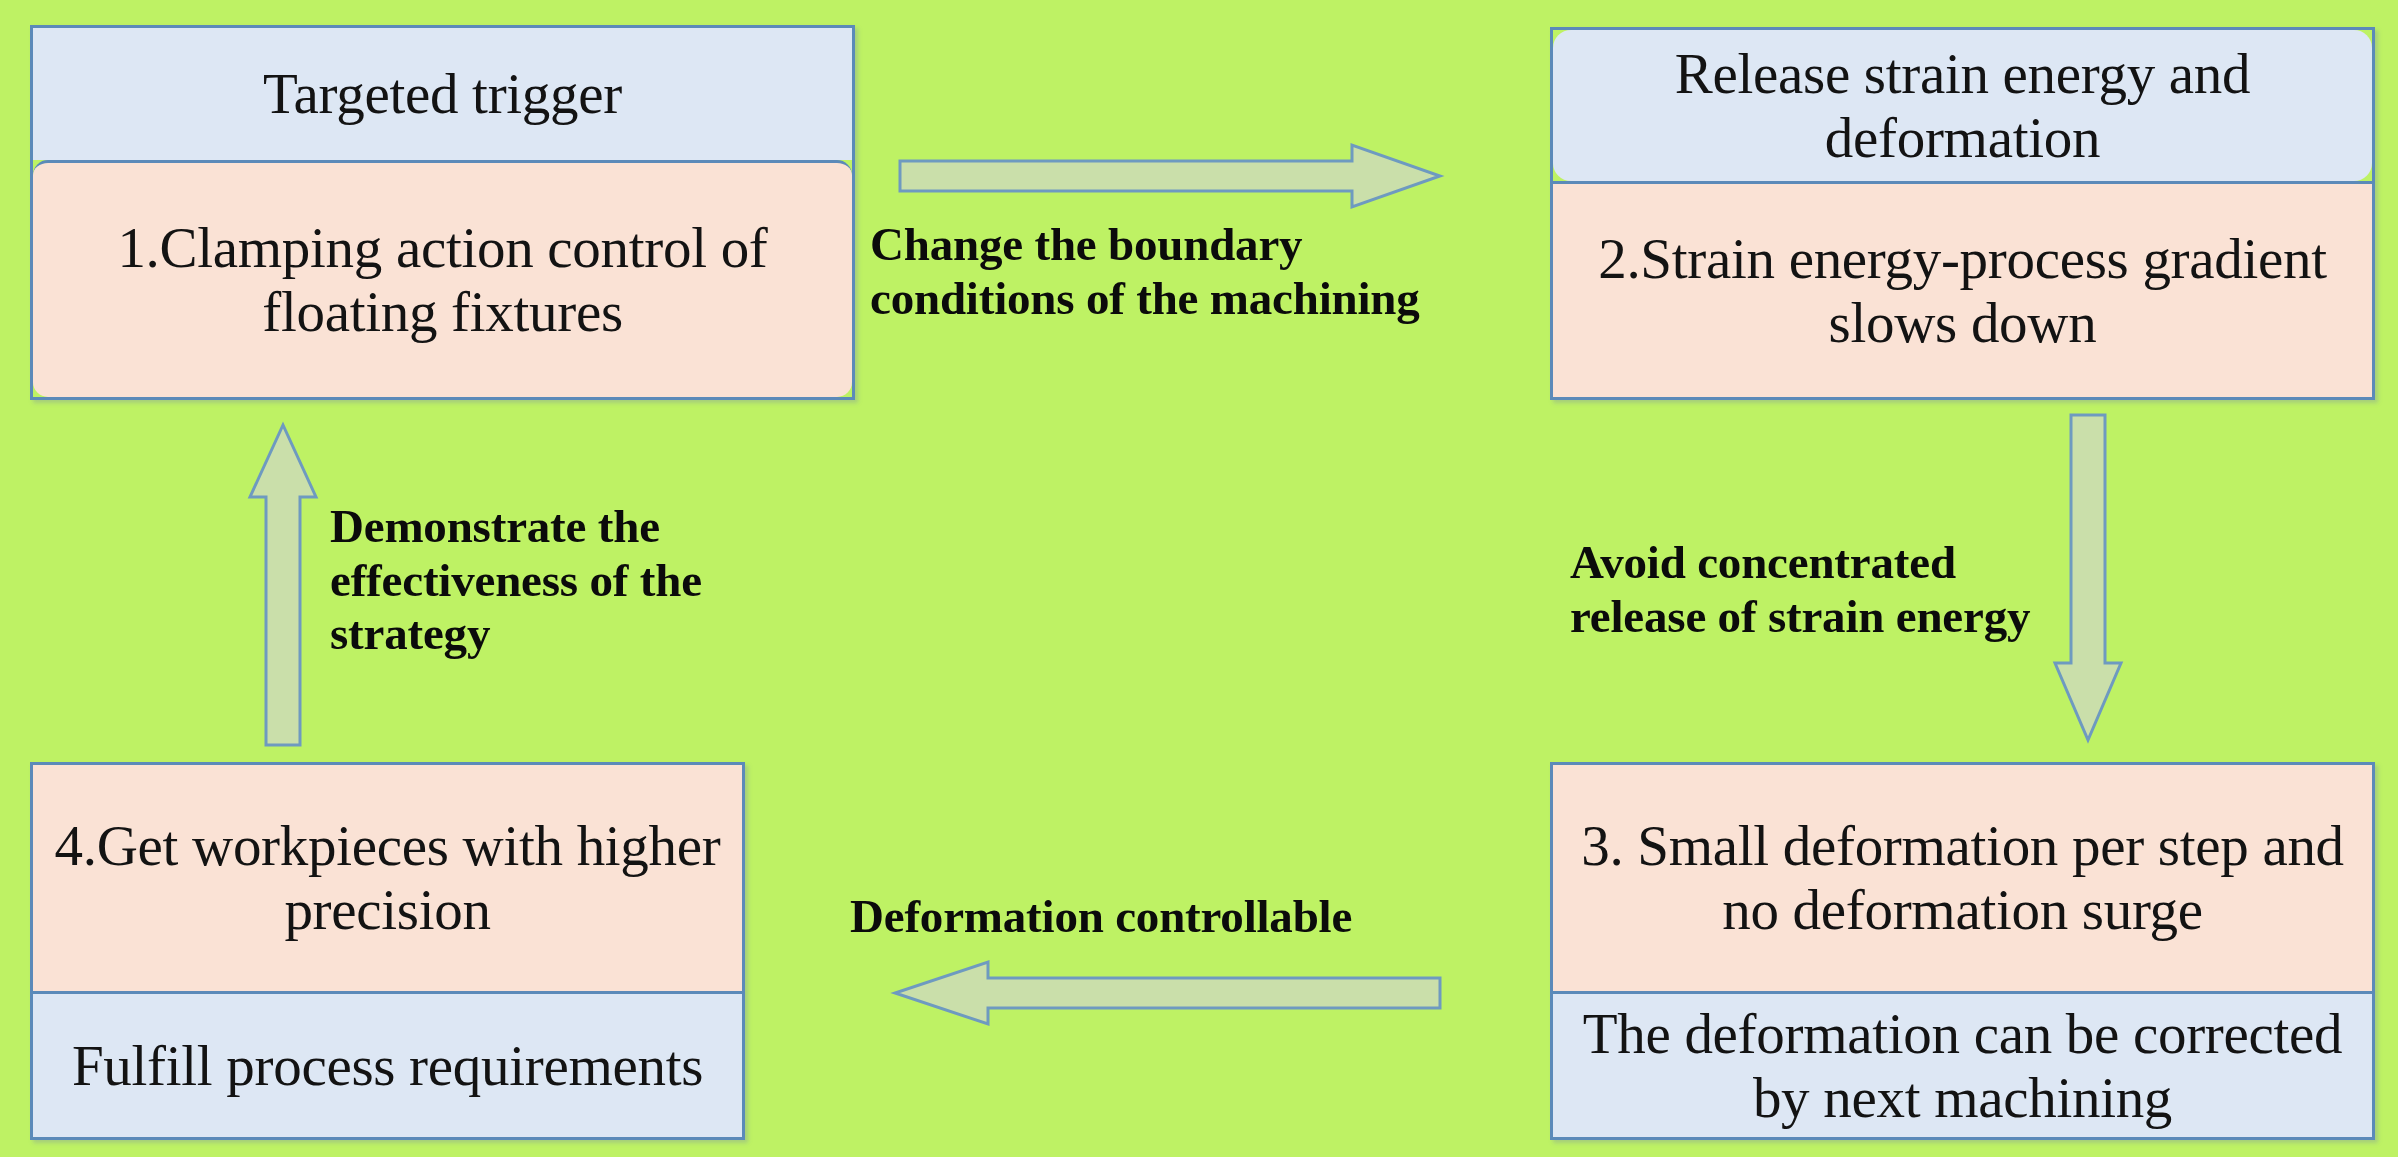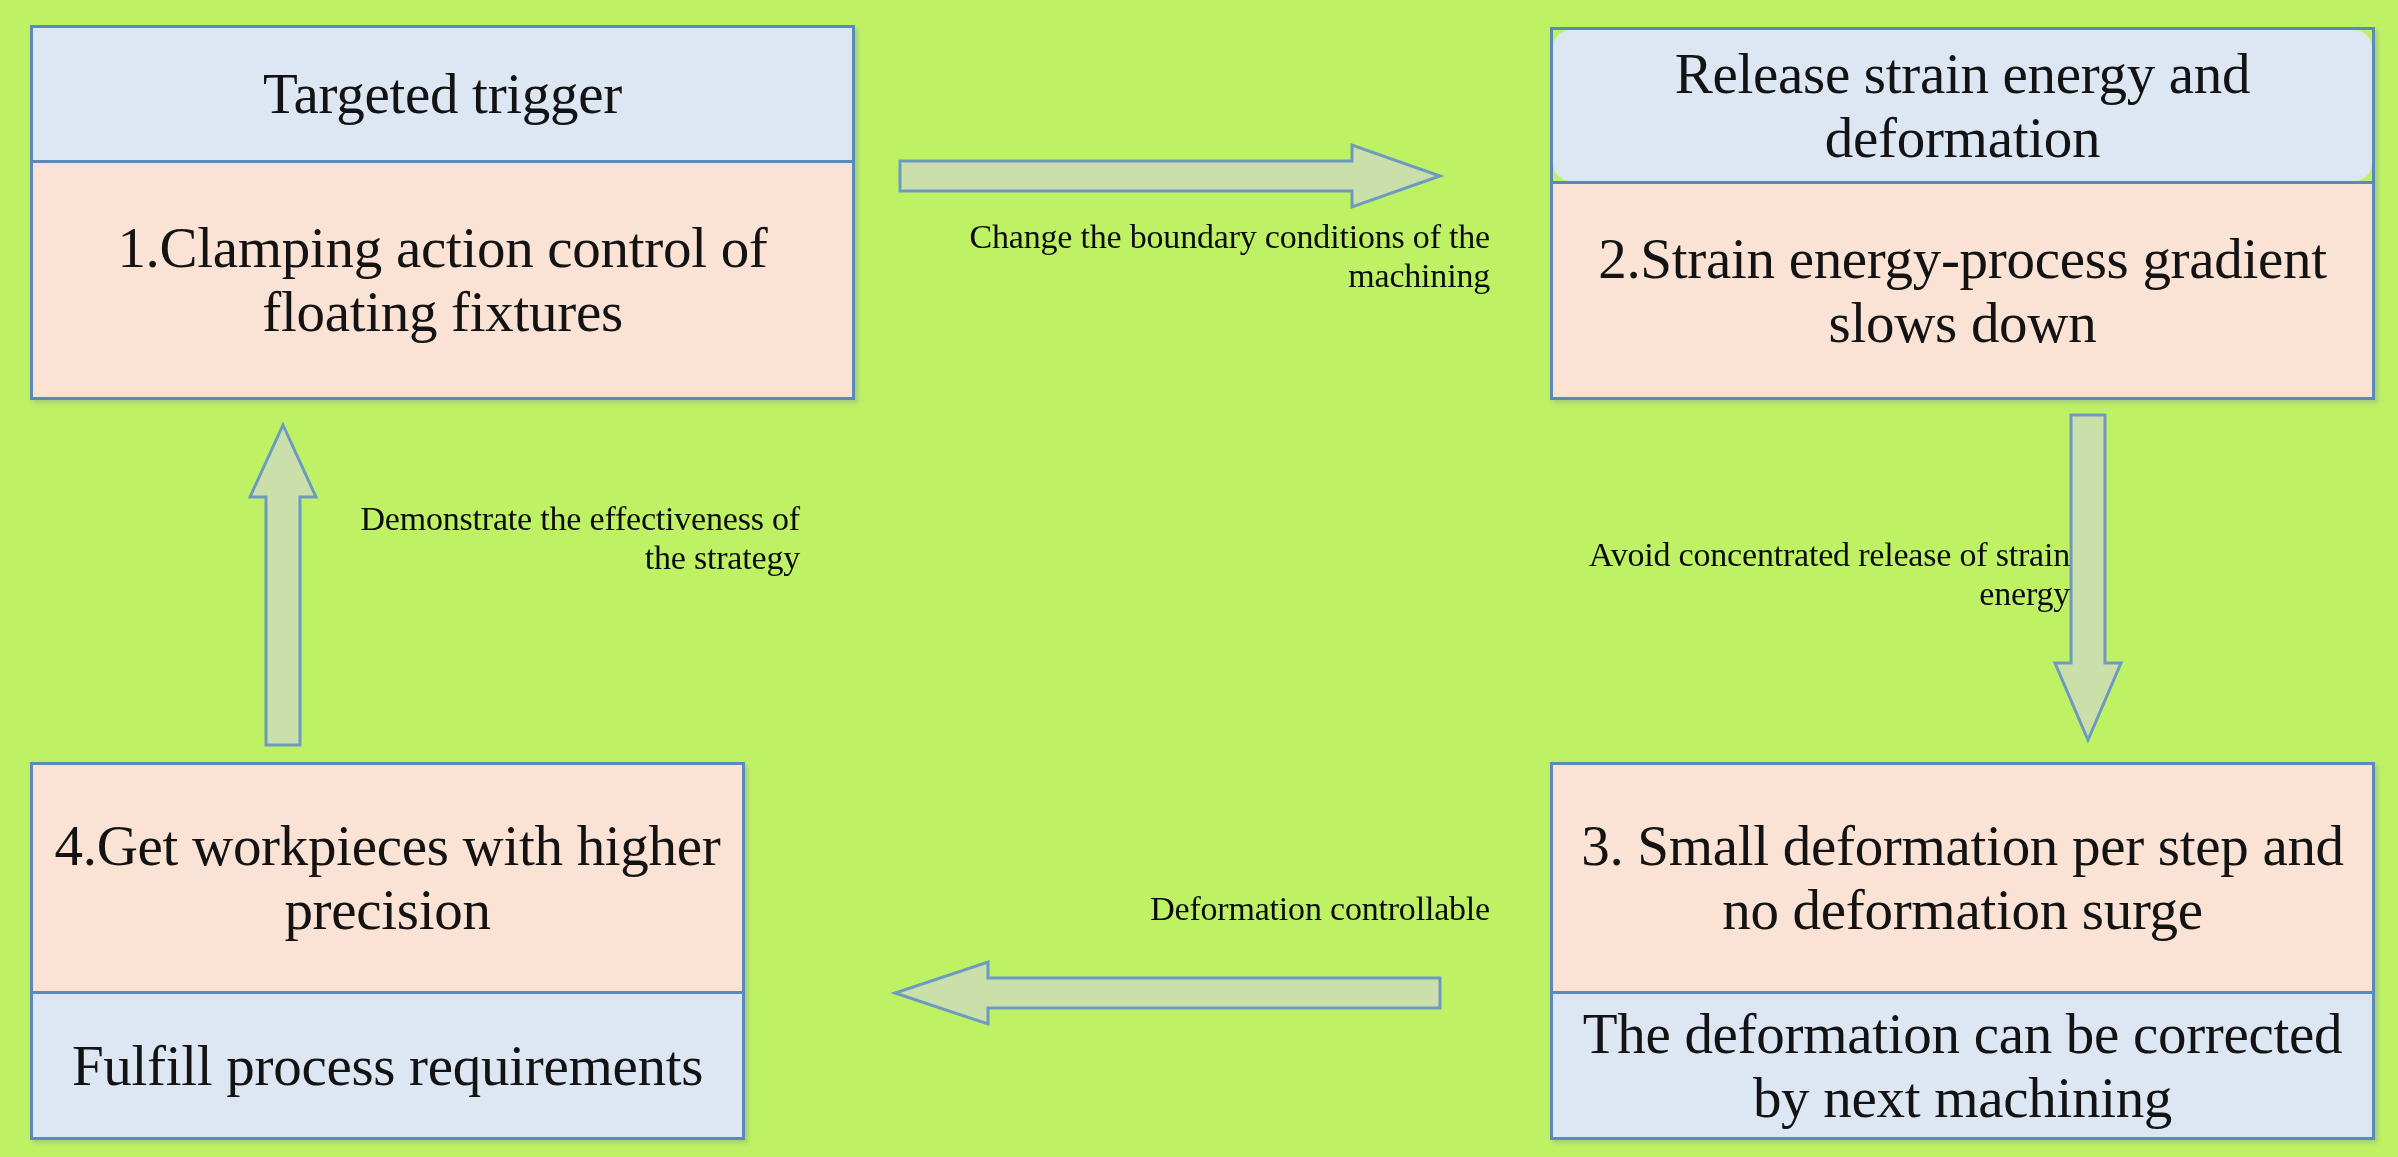--- a/index.html
+++ b/index.html
@@ -39,21 +39,21 @@
     font-size: 57px;
     letter-spacing: -0.3px;
   }
   .cell-blue  { background: #dde7f4; }
   .cell-peach { background: #fae2d5; }
   .cell-divider-top { border-top: 3px solid #5b8ab9; }
 
   
   #node-1 { left: 30px;   top: 25px;  width: 825px; height: 375px; }
   #node-1 .c1 { height: 150px; }
-  #node-1 .c2 { height: 268px; }
+  #node-1 .c2 { height: 268px; border-radius: 15px; }
 
   #node-2 { left: 1550px; top: 27px;  width: 825px; height: 373px; }
   #node-2 .c1 { height: 151px; border-radius: 18px; }
   #node-2 .c2 { height: 216px; }
 
   #node-4 { left: 30px;   top: 762px; width: 715px; height: 378px; }
   #node-4 .c1 { height: 226px; }
   #node-4 .c2 { height: 146px; }
 
   #node-3 { left: 1550px; top: 762px; width: 825px; height: 378px; }
@@ -67,25 +67,25 @@
   .arrow svg { display: block; overflow: visible; }
 
   #arrow-top    { left: 900px;  top: 145px; width: 540px; height: 62px; }
   #arrow-right  { left: 2055px; top: 415px; width: 66px;  height: 325px; }
   #arrow-bottom { left: 895px;  top: 962px; width: 545px; height: 62px; }
   #arrow-left   { left: 250px;  top: 425px; width: 66px;  height: 320px; }
 
   
   .edge-label {
     position: absolute;
-    font-weight: normal;
-    font-size: 34px;
+    font-weight: bold;
+    font-size: 47px;
     line-height: 1.14;
     color: #0b0b0b;
-    text-align: right;
+    text-align: left;
     letter-spacing: -0.2px;
   }
   #label-top    { left: 870px;  top: 218px;  width: 620px; }
   #label-right  { left: 1570px; top: 512px;  width: 500px; margin-top: 24px; }
   #label-bottom { left: 850px;  top: 890px;  width: 640px; }
   #label-left   { left: 330px;  top: 500px;  width: 470px; }
 </style>
 </head>
 <body>
 

